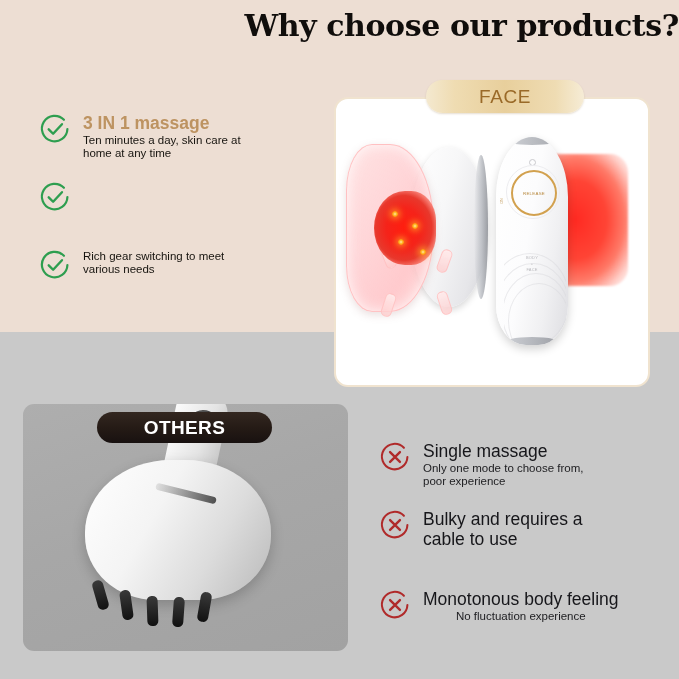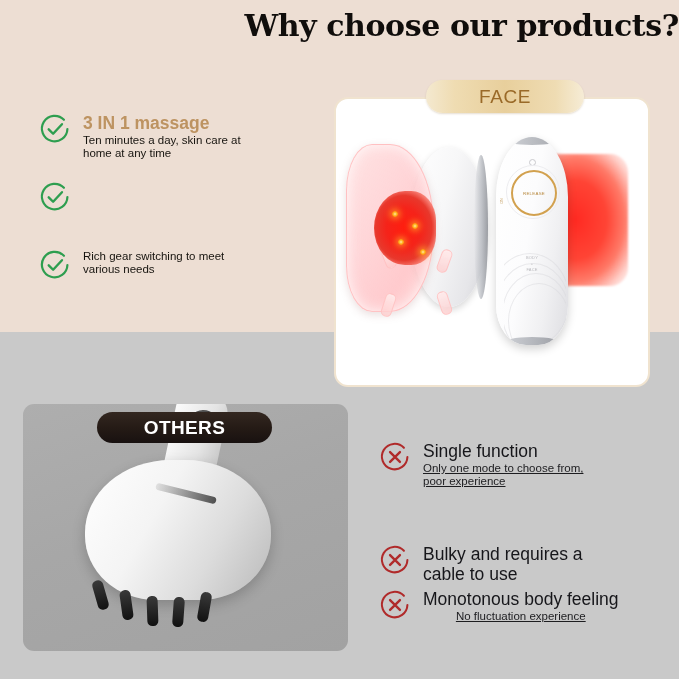--- a/index.html
+++ b/index.html
@@ -31,21 +31,21 @@
   .fsub{font-size:11.5px;line-height:13.4px;color:#1d1a18;margin-top:1px;white-space:pre-line;}
 
   
   #ours-list{left:38px;top:112px;width:290px;}
   #ours-list .fhead{color:#bd9361;font-weight:700;}
   #ours-list .fsub{color:#17140f;}
 
   
   #others-list{left:378px;top:440px;width:292px;}
   #others-list .fhead{color:#16161a;font-weight:400;}
-  #others-list .fsub{color:#1d1d20;text-decoration:underline;}
+  #others-list .fsub{color:#1d1d20;}
 
   
   .badge{
     position:absolute;display:flex;align-items:center;justify-content:center;
     font-size:19px;letter-spacing:.6px;font-weight:400;
   }
   #badge-ours{
     left:426px;top:80px;width:158px;height:33px;border-radius:17px;
     color:#9a6a28;
     background:linear-gradient(90deg,#f4e9d0 0%,#efdcb2 18%,#e8cf9c 50%,#efdcb3 82%,#f6ecd6 100%);
@@ -283,27 +283,27 @@
   <div class="flist" id="others-list">
 
     <div class="frow" style="top:0px;left:0;">
       <span class="ico">
         <svg viewBox="0 0 40 40" width="34" height="34">
           <path d="M30.5 9.2 A15 15 0 1 0 34.6 20" fill="none" stroke="#B02A2A" stroke-width="2.4" stroke-linecap="round"></path>
           <path d="M14.2 14.2 L25.8 25.8 M25.8 14.2 L14.2 25.8" fill="none" stroke="#B02A2A" stroke-width="2.8" stroke-linecap="round"></path>
         </svg>
       </span>
       <span class="ftext">
-        <div class="fhead">Single function</div>
+        <div class="fhead">Single massage</div>
         <div class="fsub">Only one mode to choose from,
 poor experience</div>
       </span>
     </div>
 
-    <div class="frow" style="top:68px;left:0;margin-top:35px;">
+    <div class="frow" style="top:68px;left:0;">
       <span class="ico">
         <svg viewBox="0 0 40 40" width="34" height="34">
           <path d="M30.5 9.2 A15 15 0 1 0 34.6 20" fill="none" stroke="#B02A2A" stroke-width="2.4" stroke-linecap="round"></path>
           <path d="M14.2 14.2 L25.8 25.8 M25.8 14.2 L14.2 25.8" fill="none" stroke="#B02A2A" stroke-width="2.8" stroke-linecap="round"></path>
         </svg>
       </span>
       <span class="ftext">
         <div class="fhead">Bulky and requires a
 cable to use</div>
       </span>

